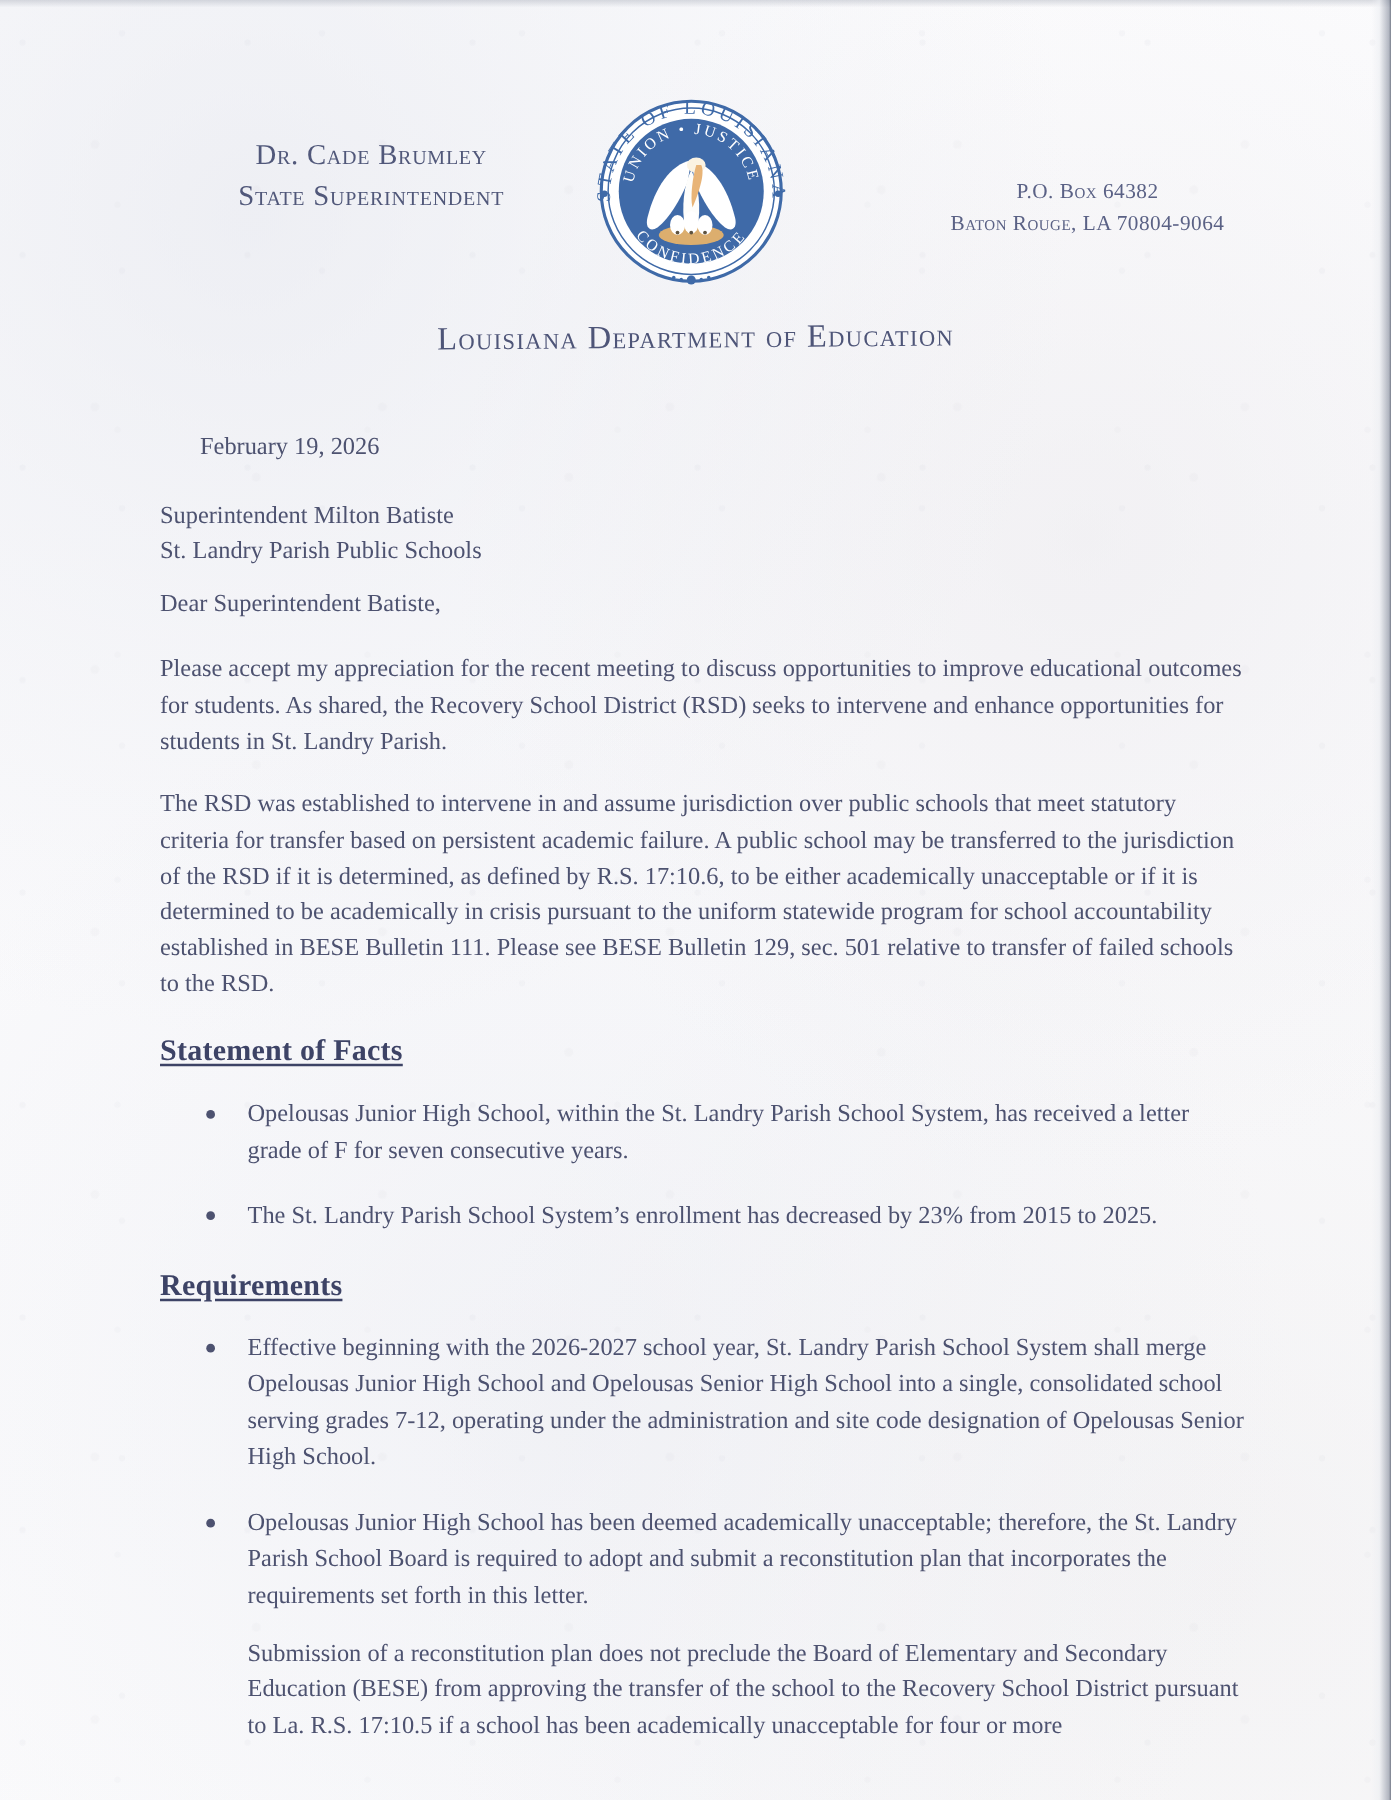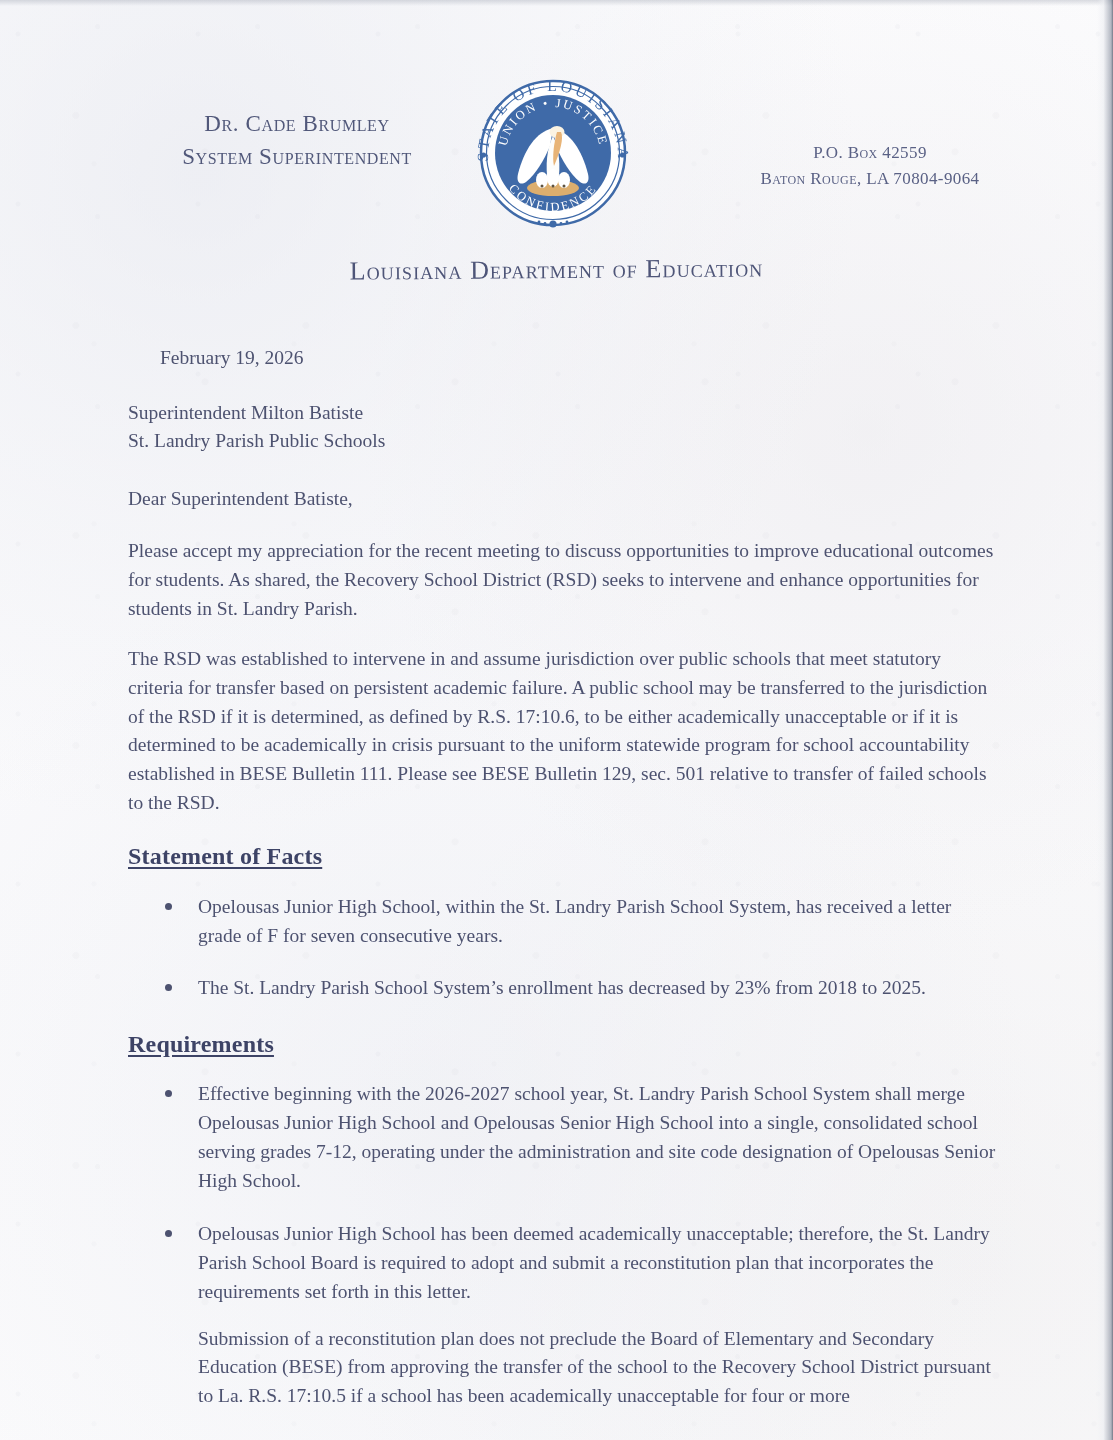--- a/index.html
+++ b/index.html
@@ -127,21 +127,21 @@
     color: #4d5270;
     font-size: 19.5px;
     line-height: 1.47;
   }
 
   .blk { margin: 0 0 19px 0; }
 
   #date-line { margin-bottom: 26px; margin-left: 32px; }
 
   #recipient div { line-height: 1.44; }
-  #recipient { margin-bottom: 30px; }
+  #recipient { margin-bottom: 15px; }
 
   #salutation { margin-bottom: 24px; }
 
   p.para {
     margin: 0 0 22px 0;
     text-align: left;
   }
 
   h2.section-head {
     margin: 6px 0 18px 0;
@@ -188,21 +188,21 @@
 <div id="page">
 
   <div id="paper-noise"></div>
   <div id="scan-edge-top"></div>
   <div id="scan-edge-right"></div>
 
   <div id="letterhead">
 
     <div class="lh-left">
       <div class="line1">Dr. Cade Brumley</div>
-      <div class="line2">System Superintendent</div>
+      <div class="line2">State Superintendent</div>
     </div>
 
     <div id="seal-wrap">
       <svg width="182" height="182" viewBox="0 0 182 182" aria-hidden="true">
         <defs>
           <path id="arcTop" d="M 26,94 A 65,65 0 0 1 156,94" fill="none"></path>
           <path id="arcBottom" d="M 36,94 A 55,55 0 0 0 146,94" fill="none"></path>
           <path id="arcInnerL" d="M 44,92 A 47,47 0 0 1 138,92" fill="none"></path>
         </defs>
 
@@ -247,21 +247,21 @@
         <ellipse cx="80" cy="118" rx="6" ry="8" fill="#ffffff"></ellipse>
         <ellipse cx="91" cy="116" rx="6" ry="9" fill="#ffffff"></ellipse>
         <ellipse cx="102" cy="118" rx="6" ry="8" fill="#ffffff"></ellipse>
         <circle cx="80" cy="124" r="1.5" fill="#5e5340"></circle>
         <circle cx="91" cy="124" r="1.5" fill="#5e5340"></circle>
         <circle cx="102" cy="124" r="1.5" fill="#5e5340"></circle>
       </svg>
     </div>
 
     <div class="lh-right">
-      <div>P.O. Box 42559</div>
+      <div>P.O. Box 64382</div>
       <div>Baton Rouge, LA 70804-9064</div>
     </div>
 
     <div id="dept-title">Louisiana Department of Education</div>
   </div>
 
   <div id="body-col">
 
     <div id="date-line" class="blk">February 19, 2026</div>
 
@@ -276,21 +276,21 @@
     <p class="para">The RSD was established to intervene in and assume jurisdiction over public schools that meet statutory criteria for transfer based on persistent academic failure. A public school may be transferred to the jurisdiction of the RSD if it is determined, as defined by R.S. 17:10.6, to be either academically unacceptable or if it is determined to be academically in crisis pursuant to the uniform statewide program for school accountability established in BESE Bulletin 111. Please see BESE Bulletin 129, sec. 501 relative to transfer of failed schools to the RSD.</p>
 
     <h2 class="section-head">Statement of Facts</h2>
     <ul class="bullets">
       <li>
         <span class="dot"></span>
         <p>Opelousas Junior High School, within the St. Landry Parish School System, has received a letter grade of F for seven consecutive years.</p>
       </li>
       <li>
         <span class="dot"></span>
-        <p>The St. Landry Parish School System’s enrollment has decreased by 23% from 2018 to 2025.</p>
+        <p>The St. Landry Parish School System’s enrollment has decreased by 23% from 2015 to 2025.</p>
       </li>
     </ul>
 
     <h2 class="section-head">Requirements</h2>
     <ul class="bullets">
       <li>
         <span class="dot"></span>
         <p>Effective beginning with the 2026-2027 school year, St. Landry Parish School System shall merge Opelousas Junior High School and Opelousas Senior High School into a single, consolidated school serving grades 7-12, operating under the administration and site code designation of Opelousas Senior High School.</p>
       </li>
       <li>

